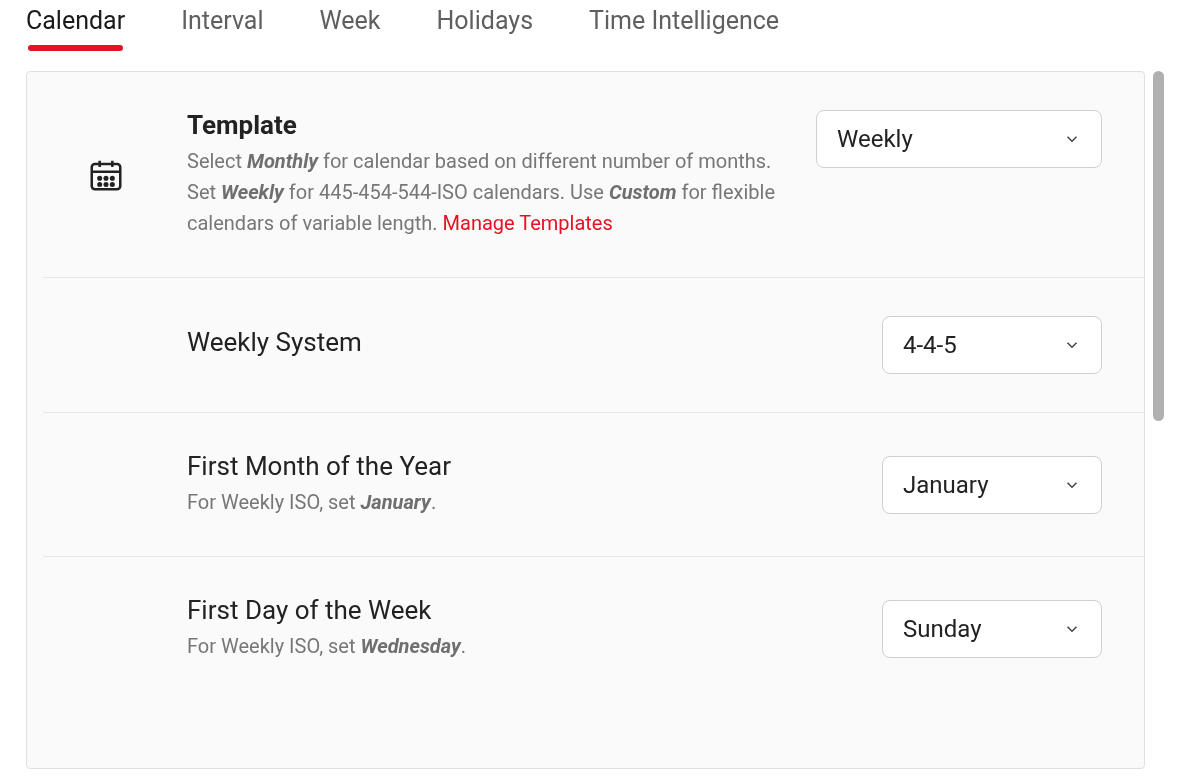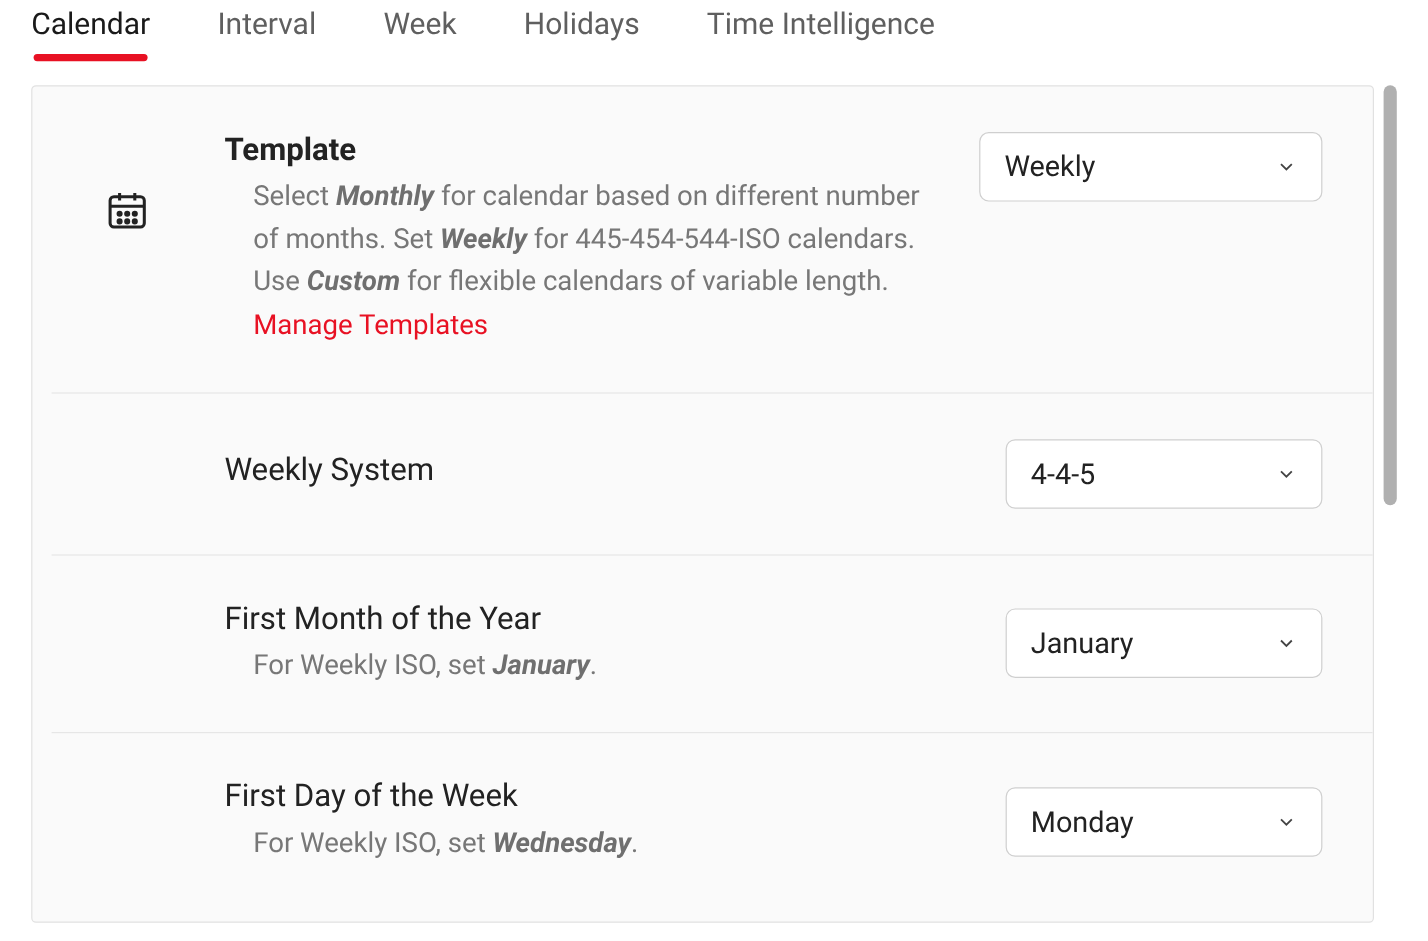--- a/index.html
+++ b/index.html
@@ -84,24 +84,23 @@
     .row-title {
       font-size: 26px;
       font-weight: 400;
       color: #222;
       margin-bottom: 6px;
     }
     .row-title.bold {
       font-weight: 700;
     }
     .row-desc {
-      font-size: 23px;
+      font-size: 20px;
       line-height: 1.55;
       color: #777;
-      margin-left: 24px;
     }
     .row-desc b, .row-desc strong, .row-desc .em {
       font-weight: 700;
       font-style: italic;
       color: #6f6f6f;
     }
     .row-desc a {
       color: #e81123;
       text-decoration: none;
       font-weight: 400;
@@ -119,21 +118,21 @@
       border-radius: 8px;
       background: #ffffff;
       display: flex;
       align-items: center;
       justify-content: space-between;
       padding: 0 20px;
       font-size: 24px;
       color: #222;
       cursor: pointer;
     }
-    .select.narrow { width: 264px; }
+    .select.narrow { width: 220px; }
     .chevron svg { display: block; }
     .calendar-icon svg { display: block; }
   </style>
 </head>
 <body>
 
 <div class="tabs">
   <div class="tab active">Calendar</div>
   <div class="tab">Interval</div>
   <div class="tab">Week</div>
@@ -219,21 +218,21 @@
     <div class="row centered">
       <div class="row-icon-col"></div>
       <div class="row-text" style="align-self:center;">
         <div class="row-title">First Day of the Week</div>
         <div class="row-desc">
           <span>For Weekly ISO, set </span><span class="em">Wednesday</span><span>.</span>
         </div>
       </div>
       <div class="row-control">
         <div class="select narrow">
-          <span>Monday</span>
+          <span>Sunday</span>
           <span class="chevron">
             <svg width="18" height="18" viewBox="0 0 24 24" fill="none" stroke="#444" stroke-width="2">
                 <polyline points="6 9 12 15 18 9"></polyline>
               </svg>
           </span>
         </div>
       </div>
     </div>
 
   </div>

